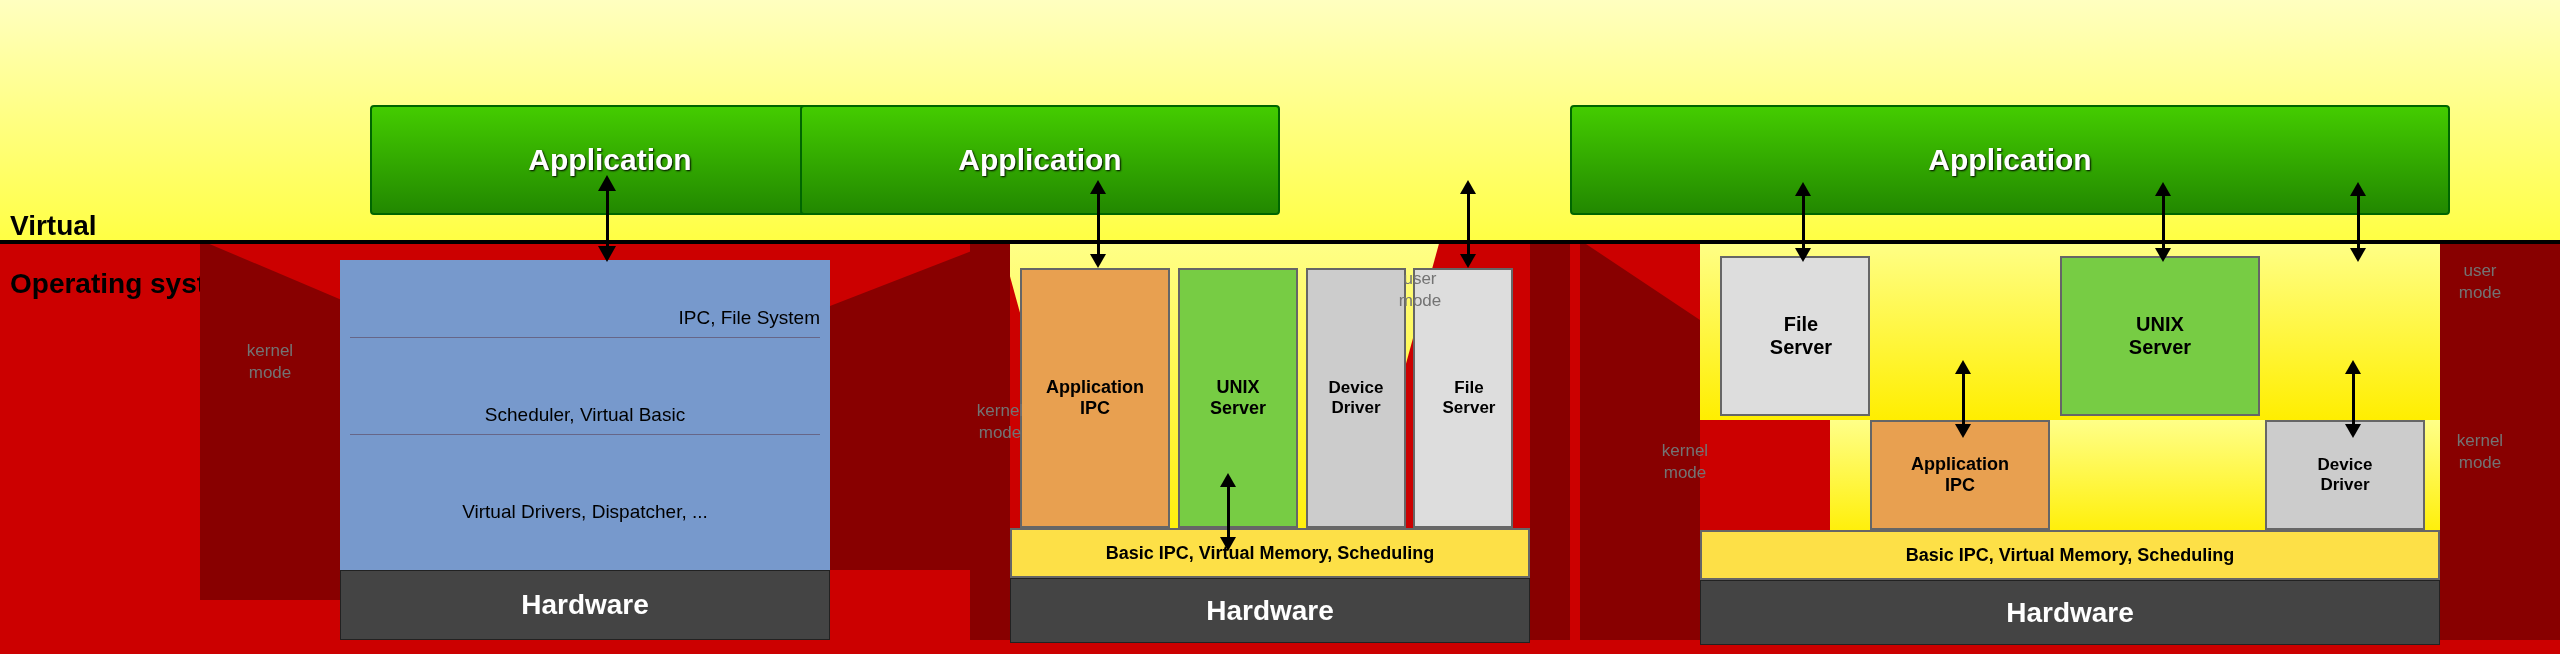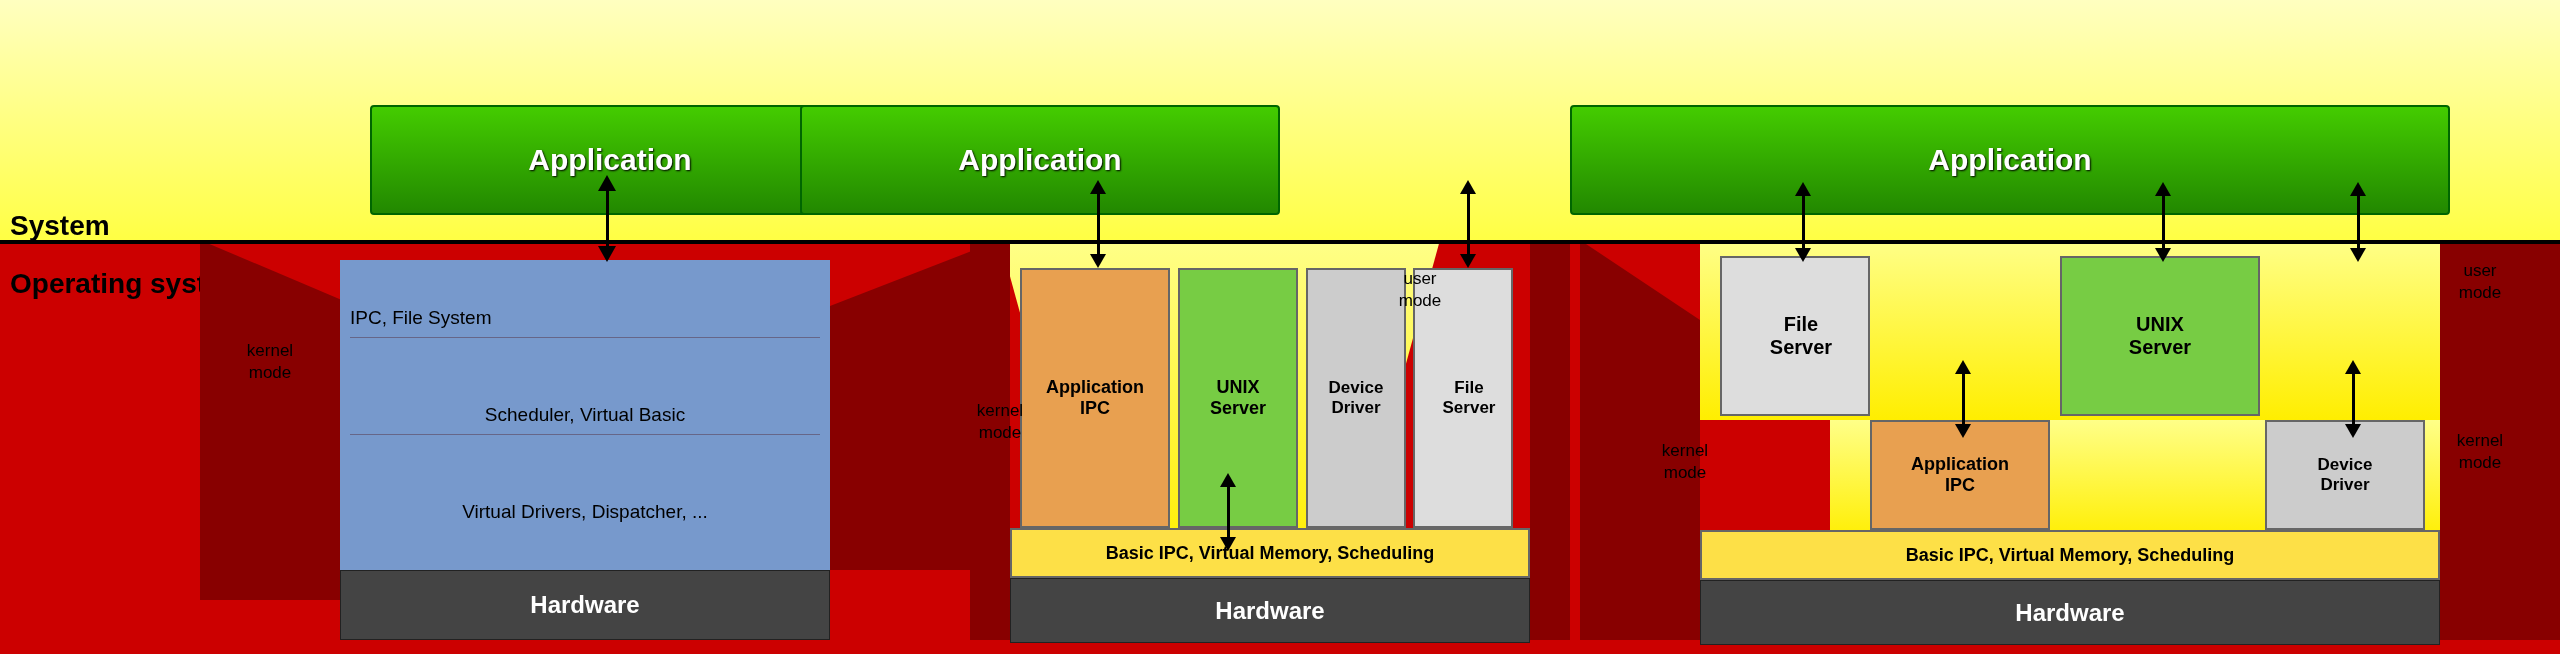--- a/index.html
+++ b/index.html
@@ -77,30 +77,30 @@
     }
 
     
     .hardware-box {
       position: absolute;
       background: #444444;
       border: 1px solid #222;
       display: flex;
       align-items: center;
       justify-content: center;
-      font-size: 24px;
+      font-size: 28px;
       color: #fff;
       font-weight: bold;
     }
 
     
     .side-label {
       position: absolute;
       font-size: 18px;
-      color: #000000;
+      color: #737373;
       text-align: center;
       line-height: 1.3;
     }
 
     
     .mk-box {
       position: absolute;
       display: flex;
       align-items: center;
       justify-content: center;
@@ -143,29 +143,29 @@
   <div class="app-box" style="left:800px; top:105px; width:480px; height:110px; z-index:2;">
     <span>Application</span>
   </div>
 
   <div class="app-box" style="left:1570px; top:105px; width:880px; height:110px; z-index:2;">
     <span>Application</span>
   </div>
 
   <div style="position:absolute; top:240px; left:0; width:2560px; height:414px; background:#cc0000; z-index:0;"></div>
 
-  <div class="system-label">System</div>
+  <div class="system-label">Virtual</div>
   <div class="os-label">Operating system</div>
 
   <div style="position:absolute; top:240px; left:200px; width:170px; height:360px; background:#880000; z-index:1; clip-path: polygon(0 0, 100% 20%, 100% 100%, 0 100%);"></div>
 
   <div style="position:absolute; top:260px; left:340px; width:490px; height:310px; background:#7799cc; z-index:2;">
 
     <div style="position:absolute; top:0; left:0; width:100%; height:100%; display:flex; flex-direction:column; justify-content:space-around; padding:10px;">
-      <div style="border-bottom:1px solid #668; padding:8px 0; text-align:left; font-size:19px;">
+      <div style="border-bottom:1px solid #668; padding:8px 0; text-align:right; font-size:19px;">
         <span>IPC, File System</span>
       </div>
       <div style="border-bottom:1px solid #668; padding:8px 0; text-align:center; font-size:19px;">
         <span>Scheduler, Virtual Basic</span>
       </div>
       <div style="padding:8px 0; text-align:center; font-size:19px;">
         <span>Virtual Drivers, Dispatcher, ...</span>
       </div>
     </div>
   </div>

